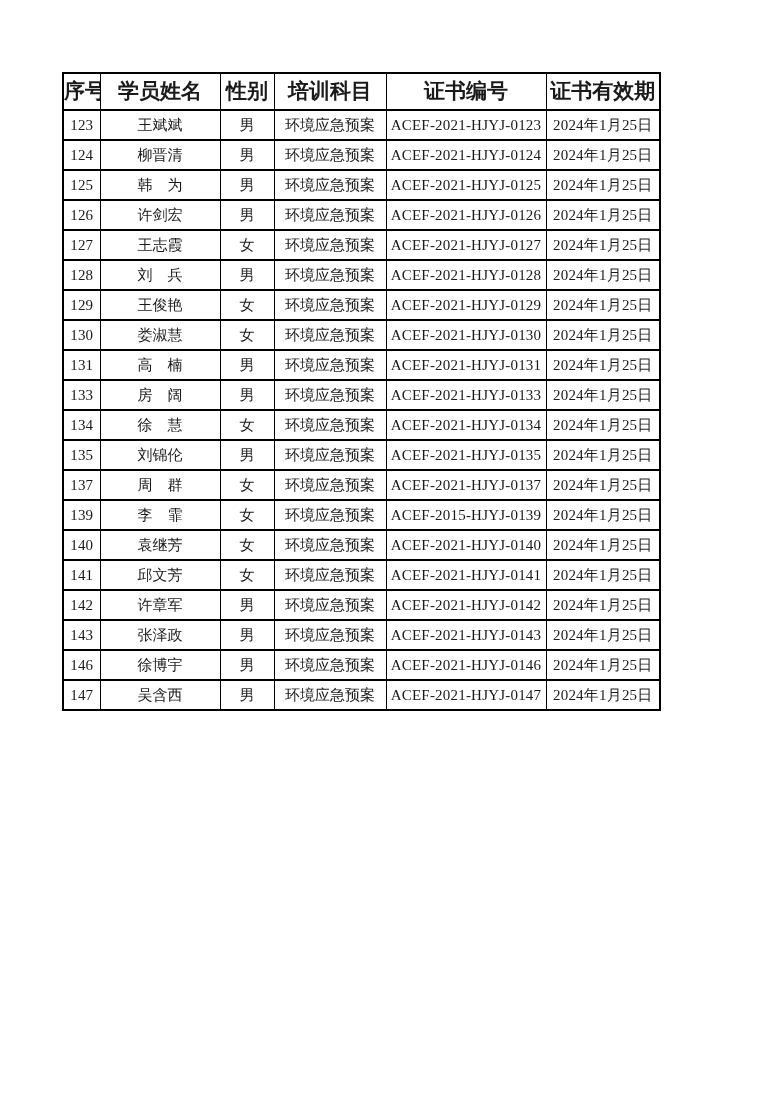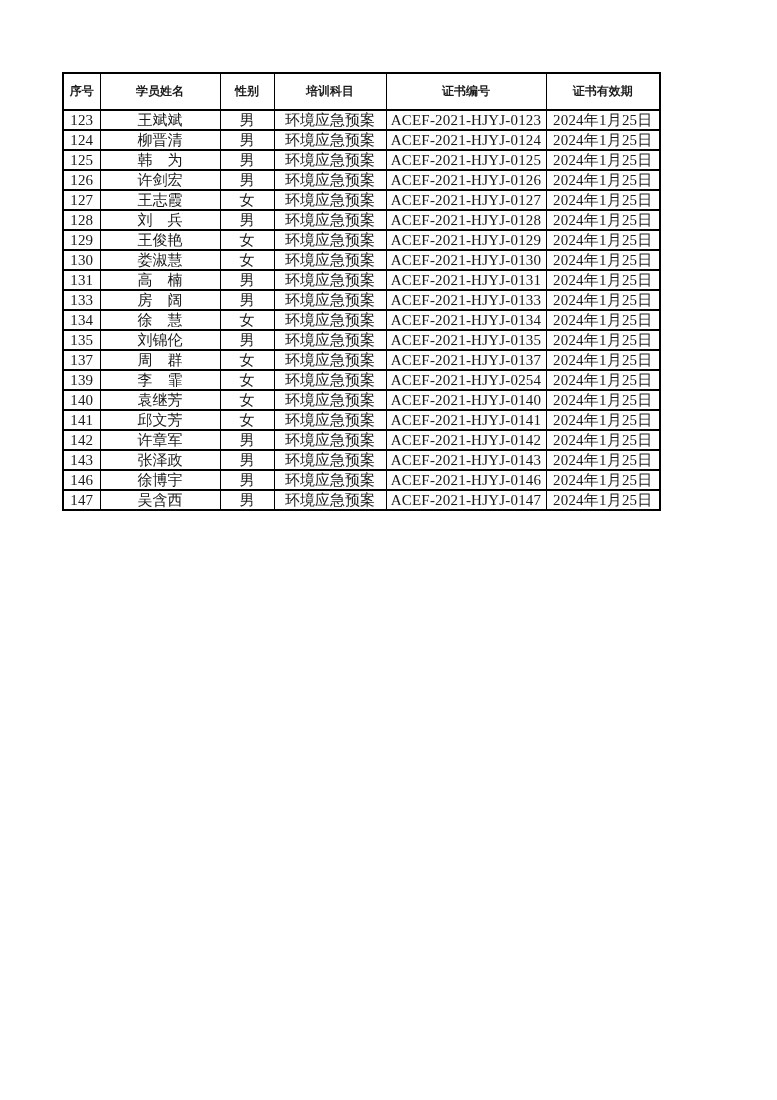--- a/index.html
+++ b/index.html
@@ -34,25 +34,24 @@
     text-align: center;
     vertical-align: middle;
     padding: 0;
     font-size: 15px;
     line-height: 1;
     white-space: nowrap;
     overflow: hidden;
     color: #1a1a1a;
   }
   table.roster thead tr { height: 37px; }
-  table.roster tbody tr { height: 20px; }
+  table.roster tbody tr { height: 30px; }
   table.roster th {
     font-weight: bold;
-    font-size: 12px;
-    font-family: Liberation Mono, monospace;
+    font-size: 21px;
   }
   td.col-cert, td.col-validity, td.col-no {
     font-family: "Liberation Serif", "DejaVu Serif", serif;
     letter-spacing: 0.2px;
   }
 </style>
 </head>
 <body>
 
 <div class="page">
@@ -178,21 +177,21 @@
           <td class="col-gender">女</td>
           <td class="col-subject">环境应急预案</td>
           <td class="col-cert">ACEF-2021-HJYJ-0137</td>
           <td class="col-validity">2024年1月25日</td>
         </tr>
         <tr>
           <td class="col-no">139</td>
           <td class="col-name">李　霏</td>
           <td class="col-gender">女</td>
           <td class="col-subject">环境应急预案</td>
-          <td class="col-cert">ACEF-2021-HJYJ-0254</td>
+          <td class="col-cert">ACEF-2015-HJYJ-0139</td>
           <td class="col-validity">2024年1月25日</td>
         </tr>
         <tr>
           <td class="col-no">140</td>
           <td class="col-name">袁继芳</td>
           <td class="col-gender">女</td>
           <td class="col-subject">环境应急预案</td>
           <td class="col-cert">ACEF-2021-HJYJ-0140</td>
           <td class="col-validity">2024年1月25日</td>
         </tr>

